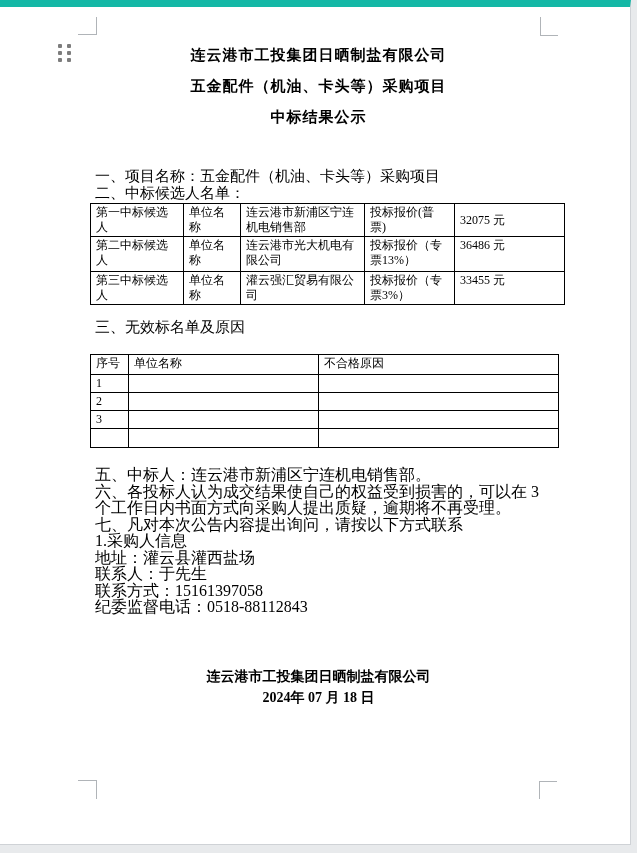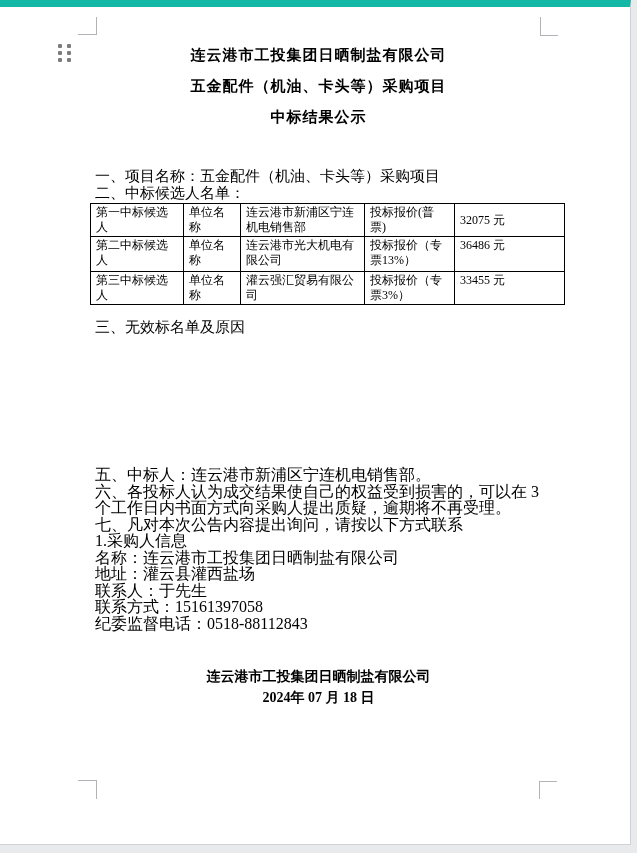--- a/index.html
+++ b/index.html
@@ -106,27 +106,55 @@
       <td class="c2">单位名称</td>
       <td class="c3">灌云强汇贸易有限公司</td>
       <td class="c4">投标报价（专票3%）</td>
       <td class="c5">33455 元</td>
     </tr>
   </tbody>
     </table>
 
   <div class="bodyline s3">三、无效标名单及原因</div>
 
+  <table class="t2">
+    <tbody>
+        <tr class="hr">
+      <th class="c1">序号</th>
+      <th class="c2">单位名称</th>
+      <th class="c3">不合格原因</th>
+    </tr>
+    <tr class="rr">
+      <td class="c1">1</td>
+      <td class="c2"></td>
+      <td class="c3"></td>
+    </tr>
+    <tr class="rr">
+      <td class="c1">2</td>
+      <td class="c2"></td>
+      <td class="c3"></td>
+    </tr>
+    <tr class="rr">
+      <td class="c1">3</td>
+      <td class="c2"></td>
+      <td class="c3"></td>
+    </tr>
+    <tr class="lr">
+      <td class="c1"></td>
+      <td class="c2"></td>
+      <td class="c3"></td>
+    </tr>
+  </tbody>
+    </table>
 
   <div class="paras">
     <p>五、中标人：连云港市新浦区宁连机电销售部。</p>
     <p>六、各投标人认为成交结果使自己的权益受到损害的，可以在 3 个工作日内书面方式向采购人提出质疑，逾期将不再受理。</p>
     <p>七、凡对本次公告内容提出询问，请按以下方式联系</p>
     <p>1.采购人信息</p>
-    <p>名称：连云港市工投集团日晒制盐有限公司</p>
     <p>地址：灌云县灌西盐场</p>
     <p>联系人：于先生</p>
     <p>联系方式：15161397058</p>
     <p>纪委监督电话：0518-88112843</p>
   </div>
 
   <div class="footer">
     <div>连云港市工投集团日晒制盐有限公司</div>
     <div>2024年 07 月 18 日</div>
   </div>

